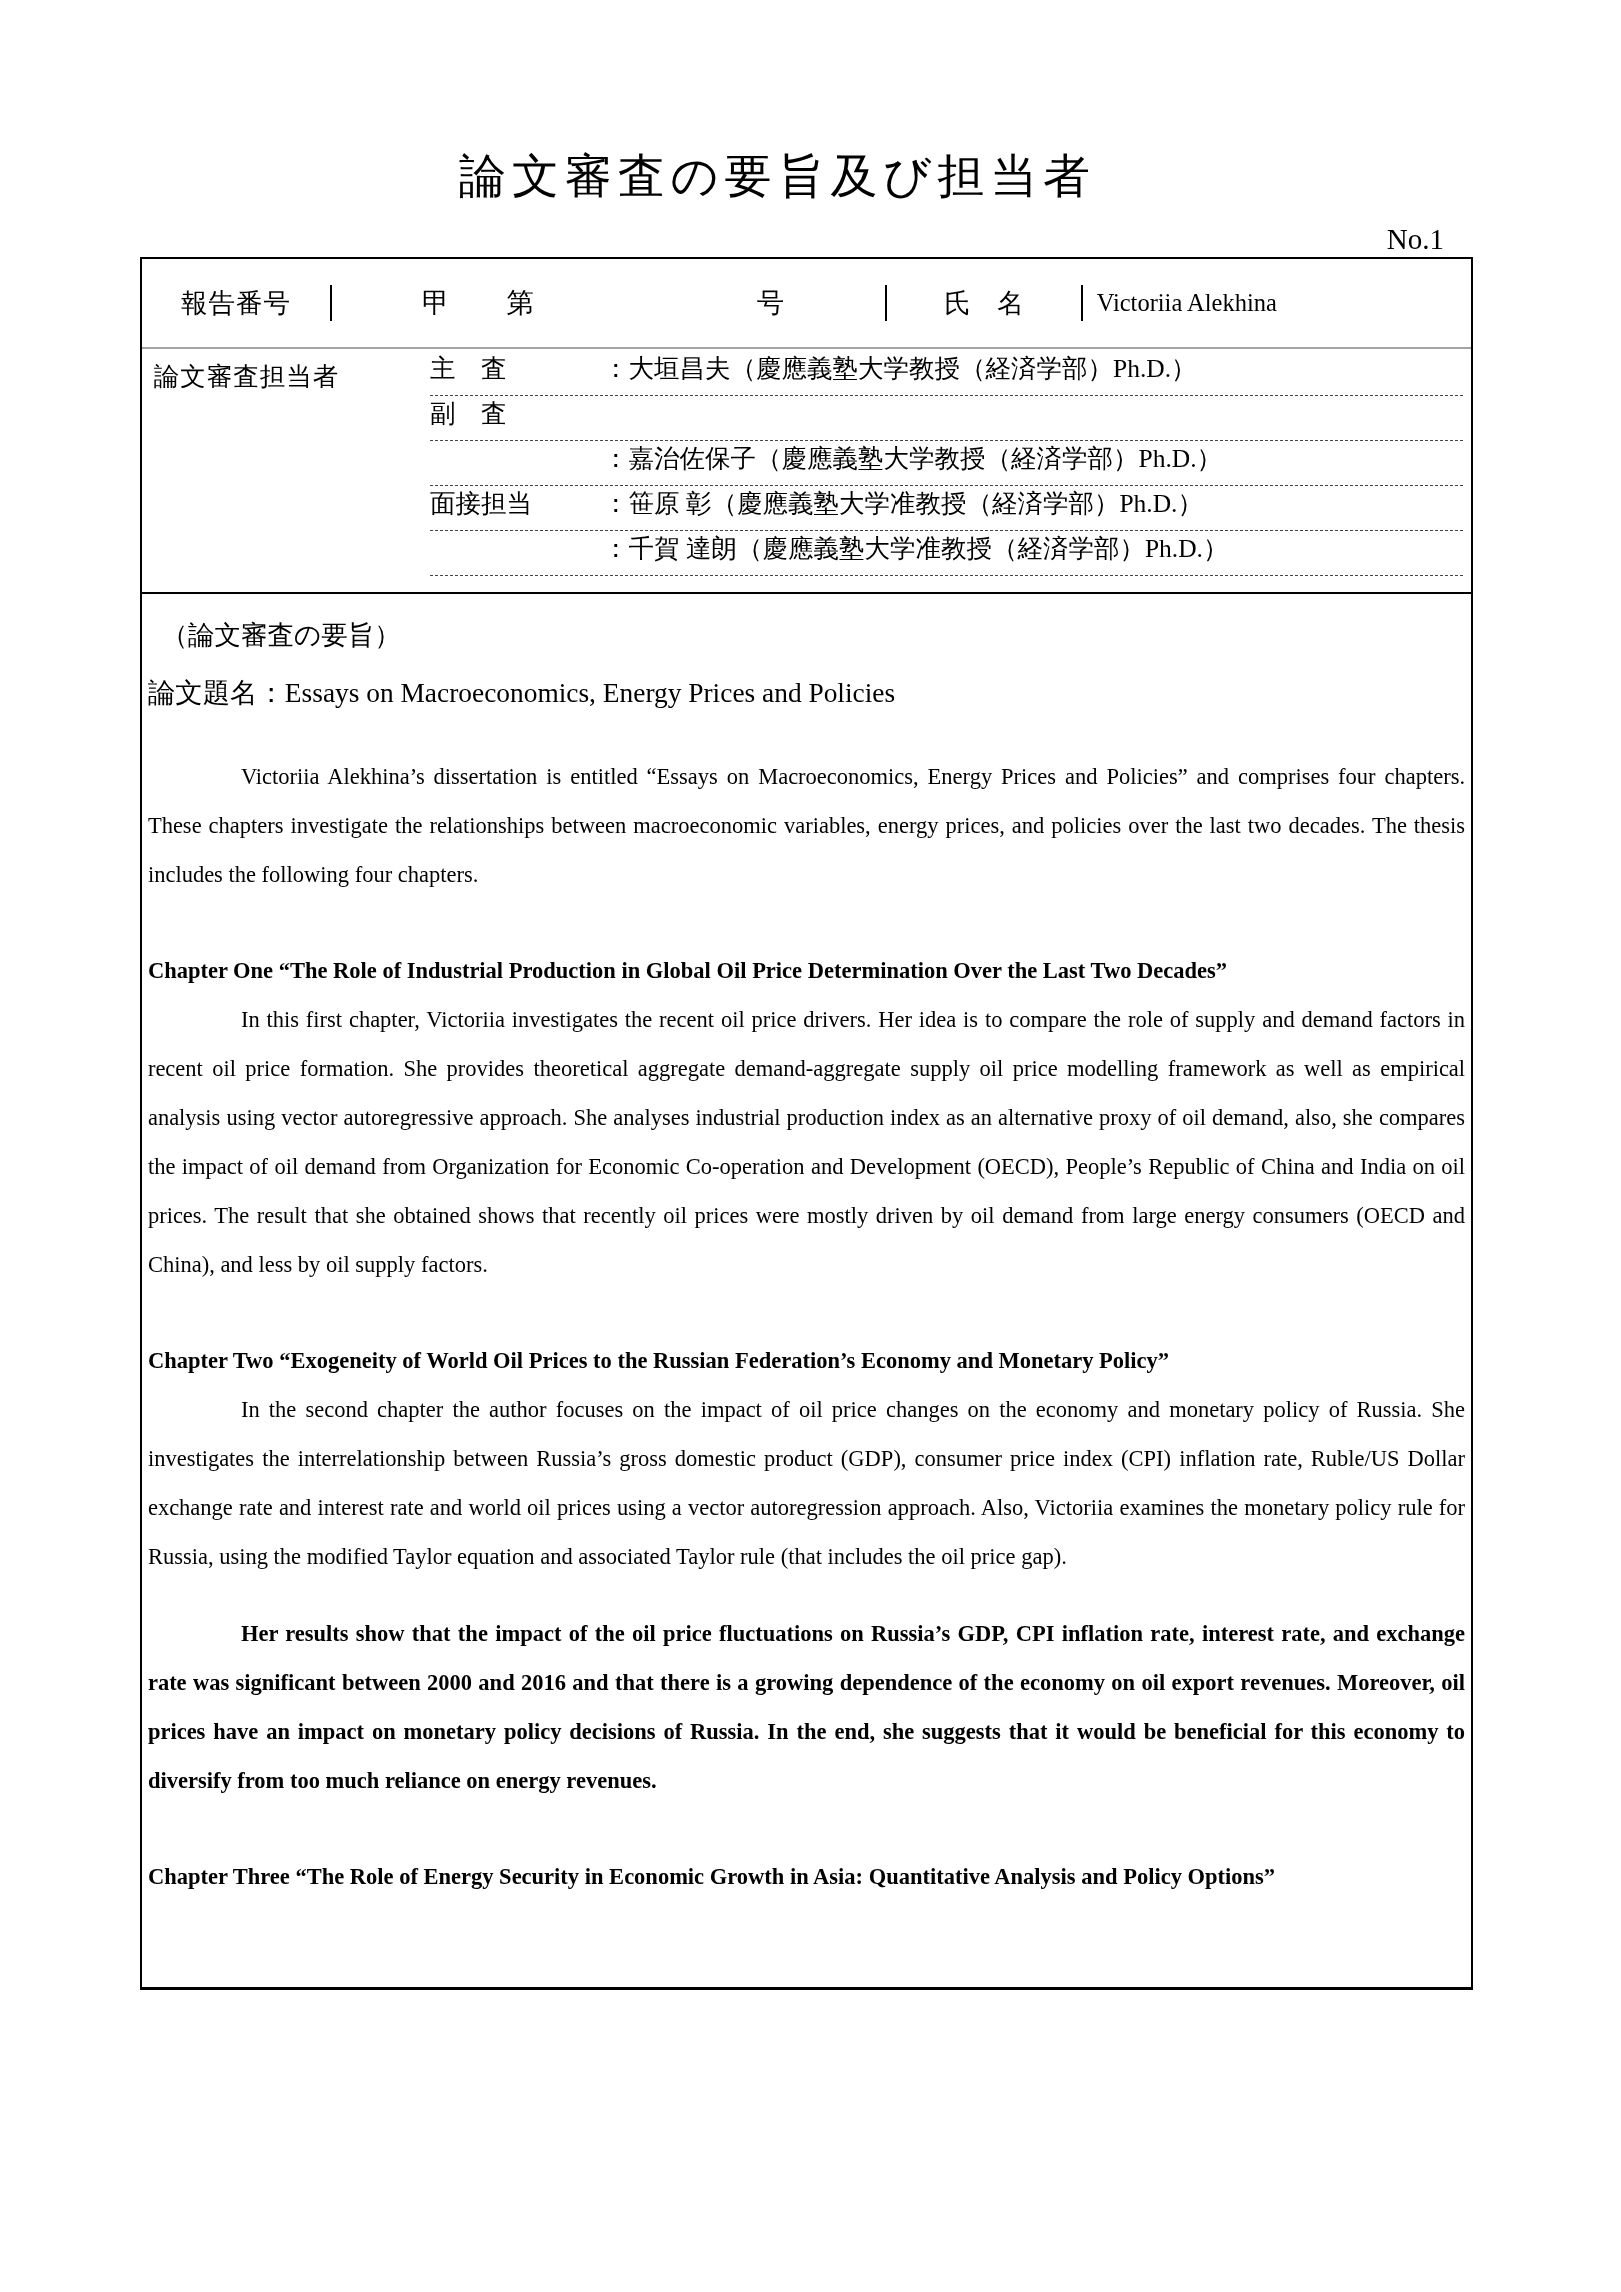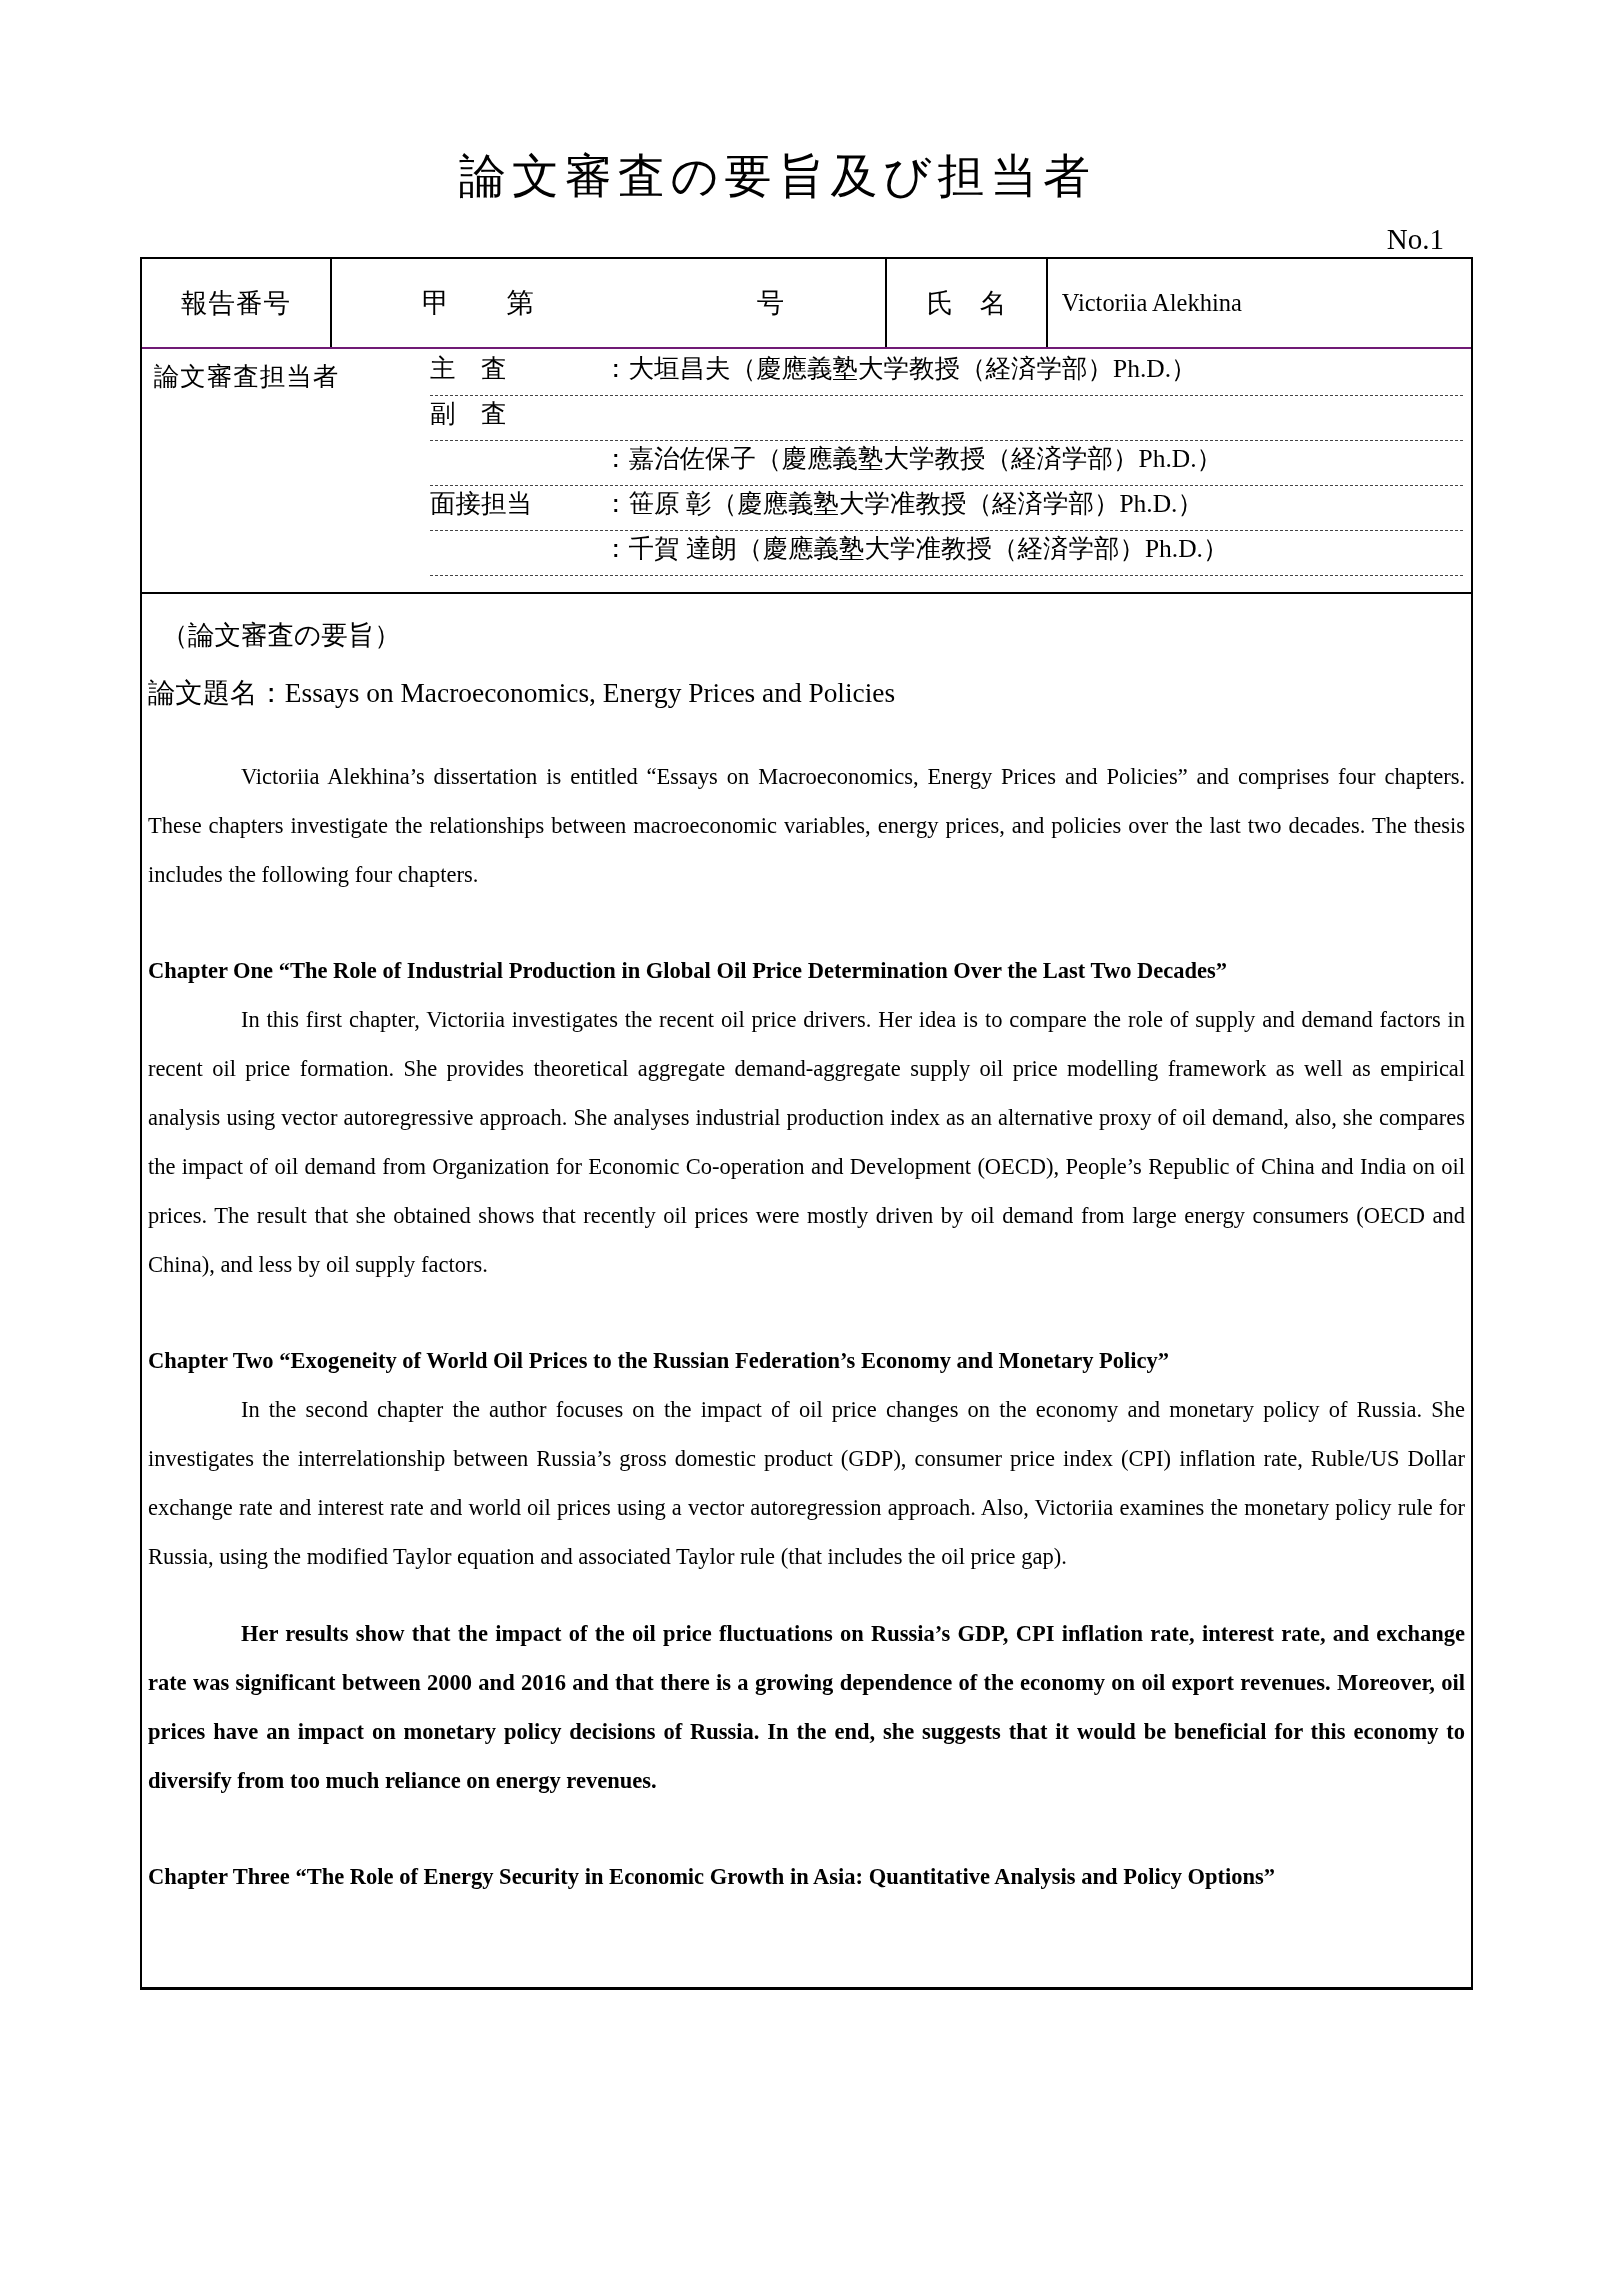--- a/index.html
+++ b/index.html
@@ -31,28 +31,28 @@
   
   .htable {
     position: absolute;
     left: 140px;
     top: 257px;
     width: 1333px;
     border: 2.9px solid #000;
     box-sizing: border-box;
     background: #fff;
   }
-  .hrow1 { display: flex; height: 88px; border-bottom: 2px solid #701a75; }
+  .hrow1 { display: flex; height: 88px; border-bottom: 2px solid #a3a3a3; align-items: center; }
   .hrow1 .cell { box-sizing: border-box; display: flex; align-items: center; }
   .c1 { width: 190px; border-right: 2px solid #000; justify-content: center; font-size: 26.5px; letter-spacing: 1px; }
   .c2 { width: 555px; border-right: 2px solid #000; font-size: 27.4px; }
   .c2 .kou { margin-left: 90px; }
   .c2 .dai { margin-left: 57px; }
   .c2 .gou { margin-left: 223px; }
-  .c3 { width: 161px; border-right: 2px solid #000; justify-content: center; font-size: 26.5px; }
+  .c3 { width: 196px; border-right: 2px solid #000; justify-content: center; font-size: 26.5px; }
   .c4 { flex: 1; padding-left: 13.7px; font-size: 24.5px; }
   .hrow2 { display: flex; height: 255px; }
   .exlabel {
     width: 288px;
     box-sizing: border-box;
     padding: 9.8px 0 0 11.8px;
     font-size: 25.5px;
     letter-spacing: 1px;
   }
   .exlist { flex: 1; padding-top: 2px; }

